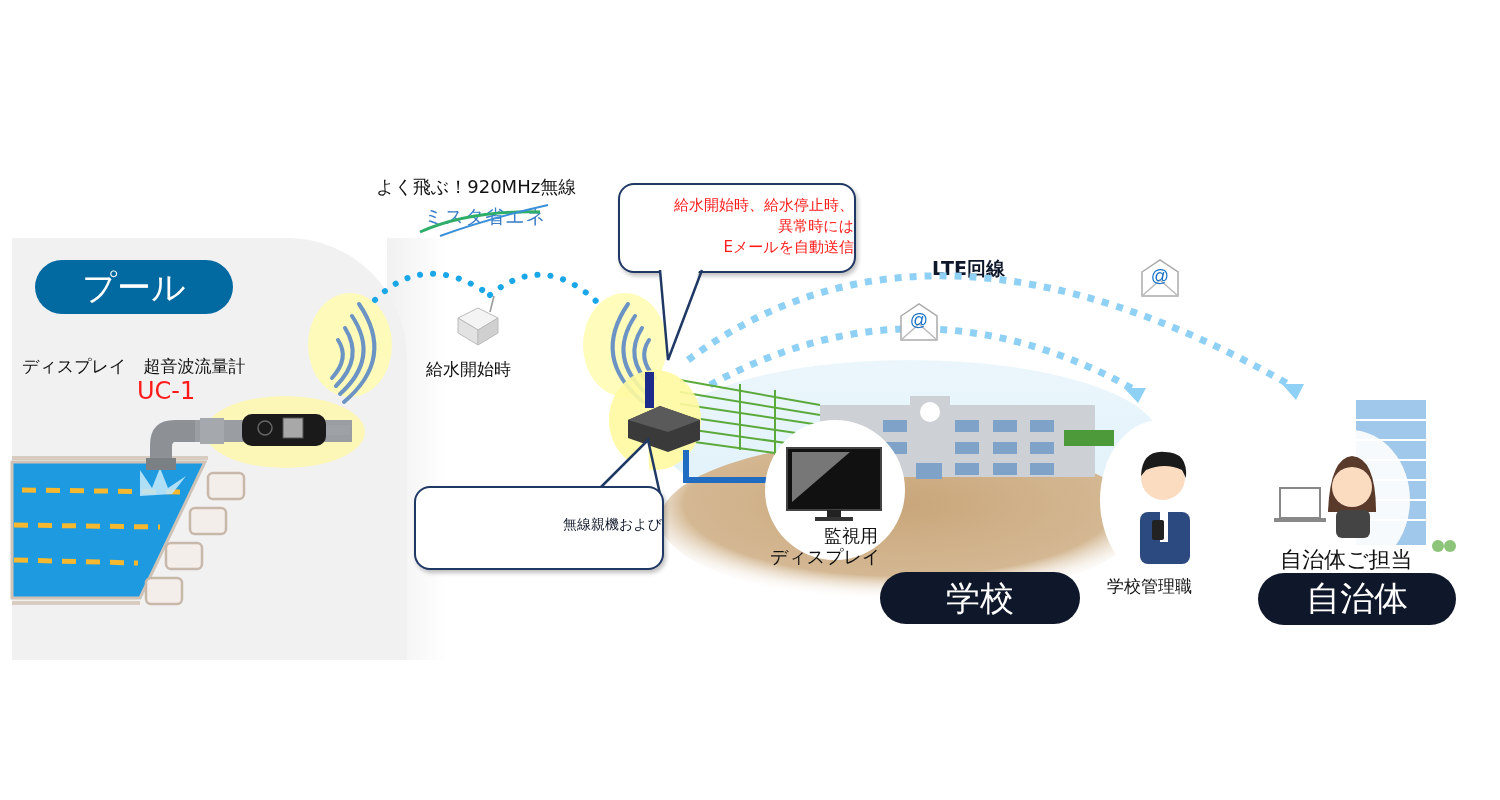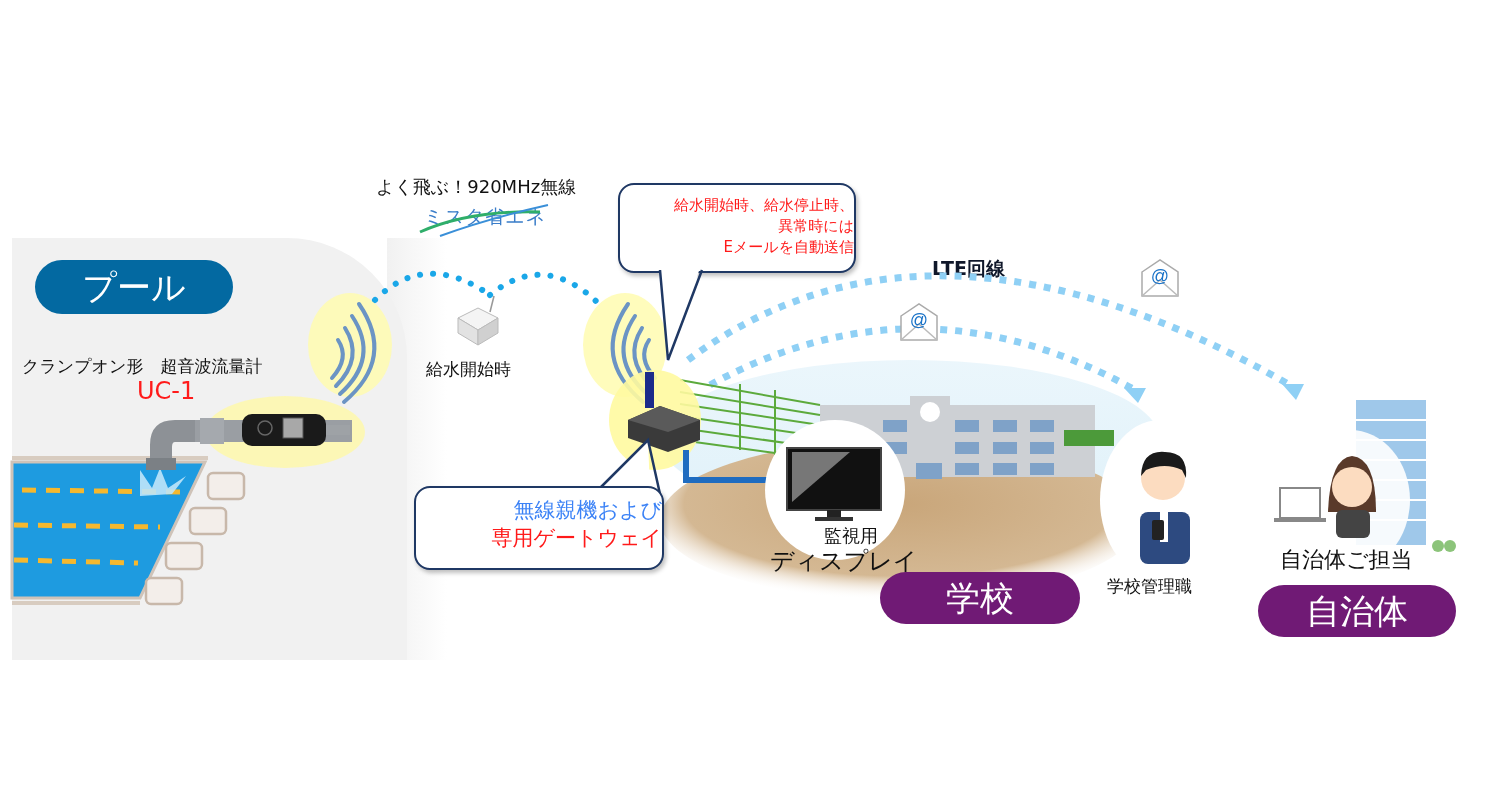--- a/index.html
+++ b/index.html
@@ -5,34 +5,34 @@
   html, body { margin: 0; padding: 0; }
   body { width: 1500px; height: 800px; background: #ffffff; position: relative; overflow: hidden;
          font-family: "DejaVu Sans", "Liberation Sans", sans-serif; }
   .abs { position: absolute; }
   .pool-panel { left: 12px; top: 238px; width: 395px; height: 422px; background: #f1f1f1;
                 border-top-right-radius: 120px; }
   .pool-panel::after { content: ""; position: absolute; right: -40px; top: 0; width: 60px; height: 100%;
                 background: linear-gradient(90deg, rgba(241,241,241,1), rgba(240,250,252,0)); }
   .pill { border-radius: 40px; color: #fff; text-align: center; font-weight: 500; }
   .pill-blue { background: #0369a1; left: 35px; top: 260px; width: 198px; height: 54px; font-size: 34px; line-height: 54px; }
-  .pill-orange { background: #701a75; font-size: 34px; }
+  .pill-orange { background: #0f172a; font-size: 34px; }
   .label { color: #111; font-size: 17px; white-space: nowrap; }
   .red { color: #ff1a1a; }
   .callout { background: #fff; border: 2.5px solid #1f3864; border-radius: 16px; box-shadow: 2px 3px 4px rgba(0,0,0,0.25); text-align: right; }
   svg { position: absolute; overflow: visible; }
 </style>
 </head>
 <body>
 
 <div class="abs pool-panel"></div>
 
 <div class="abs pill pill-blue">プール</div>
 
-<div class="abs label" style="left:22px; top:355px; font-size:17px;">クランプオン形　超音波流量計</div>
+<div class="abs label" style="left:22px; top:355px; font-size:17px;">ディスプレイ　超音波流量計</div>
 <div class="abs red" style="left:137px; top:377px; font-size:24px; font-weight:500;">UC-1</div>
 
 <svg style="left:0; top:0;" width="1500" height="800">
 
   <polygon points="12,462 205,462 140,598 12,598" fill="#1e9be0" stroke="#cfc3b8" stroke-width="3"></polygon>
   <polyline points="12,458 208,458" stroke="#d8ccc0" stroke-width="4"></polyline>
   <polyline points="12,603 140,603" stroke="#d8ccc0" stroke-width="4"></polyline>
 
   <line x1="22" y1="490" x2="180" y2="492" stroke="#f5b82e" stroke-width="5" stroke-dasharray="14,10"></line>
   <line x1="14" y1="525" x2="160" y2="527" stroke="#f5b82e" stroke-width="5" stroke-dasharray="14,10"></line>
@@ -195,26 +195,25 @@
     <polygon points="792,452 850,452 792,502" fill="#777"></polygon>
     <rect x="827" y="510" width="14" height="8" fill="#222"></rect>
     <rect x="815" y="517" width="38" height="4" fill="#333"></rect>
   </g>
 
   <polygon points="600,490 650,490 648,440" fill="#fff"></polygon>
   <polyline points="596,492 648,440 660,494" stroke="#1f3864" stroke-width="2.5" fill="none"></polyline>
 </svg>
 
 <div class="abs callout" style="left:414px; top:486px; width:246px; height:80px;">
-  <div style="font-size:21px; color:#3b82f6; margin-top:8px; line-height:28px;">無線親機および</div>
-  <div class="red" style="font-size:21px; line-height:28px;">専用ゲートウェイ</div>
+  <div style="font-size:14px; color:#0f172a; margin-top:22px; line-height:28px;">無線親機および</div>
 </div>
 
 <div class="abs label" style="left:798px; top:524px; font-size:18px; text-align:right; width:80px;font-family:Liberation Serif, serif;">監視用</div>
-<div class="abs label" style="left:770px; top:545px; font-size:24px;">ディスプレイ</div>
+<div class="abs label" style="left:770px; top:545px; font-size:18px;">ディスプレイ</div>
 
 <div class="abs pill pill-orange" style="left:880px; top:572px; width:200px; height:52px; line-height:52px;">学校</div>
 
 <svg style="left:0; top:0;" width="1500" height="800">
   <ellipse cx="1160" cy="500" rx="60" ry="80" fill="#ffffff"></ellipse>
   <rect x="1140" y="512" width="50" height="52" rx="8" fill="#2d4a80"></rect>
   <rect x="1160" y="512" width="8" height="30" fill="#fff"></rect>
   <circle cx="1163" cy="478" r="22" fill="#fcdcc0"></circle>
   <path d="M1141,476 Q1142,450 1165,452 Q1188,452 1186,478 L1182,470 Q1165,462 1146,470 Z" fill="#1a1a1a"></path>
   <rect x="1152" y="520" width="12" height="20" rx="2" fill="#222"></rect>
@@ -237,13 +236,13 @@
   <ellipse cx="1350" cy="500" rx="60" ry="70" fill="#ffffff" opacity="0.9"></ellipse>
 
   <rect x="1280" y="488" width="40" height="30" fill="#fff" stroke="#888" stroke-width="2"></rect>
   <rect x="1274" y="518" width="52" height="4" fill="#888"></rect>
 
   <path d="M1328,512 Q1330,458 1352,456 Q1376,458 1376,512 Z" fill="#5a3a2a"></path>
   <circle cx="1352" cy="487" r="20" fill="#fcdcc0"></circle>
   <rect x="1336" y="510" width="34" height="28" rx="6" fill="#444"></rect>
 </svg>
 <div class="abs label" style="left:1280px; top:545px; font-size:22px;">自治体ご担当</div>
-<div class="abs pill pill-orange" style="left:1258px; top:585px; width:198px; height:52px; line-height:52px;">自治体</div>
+<div class="abs pill pill-orange" style="left:1258px; top:573px; width:198px; height:52px; line-height:52px;font-family:Liberation Serif, serif;">自治体</div>
 
 </body></html>

